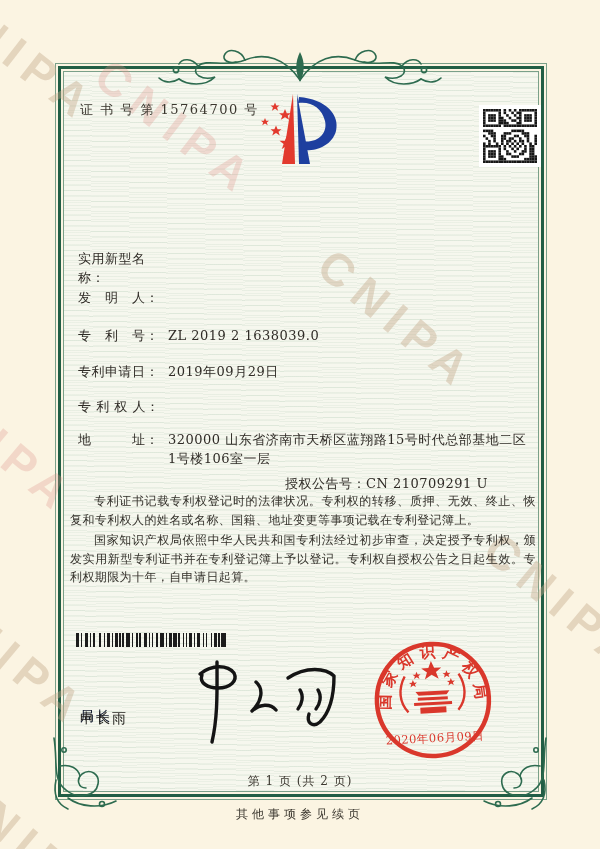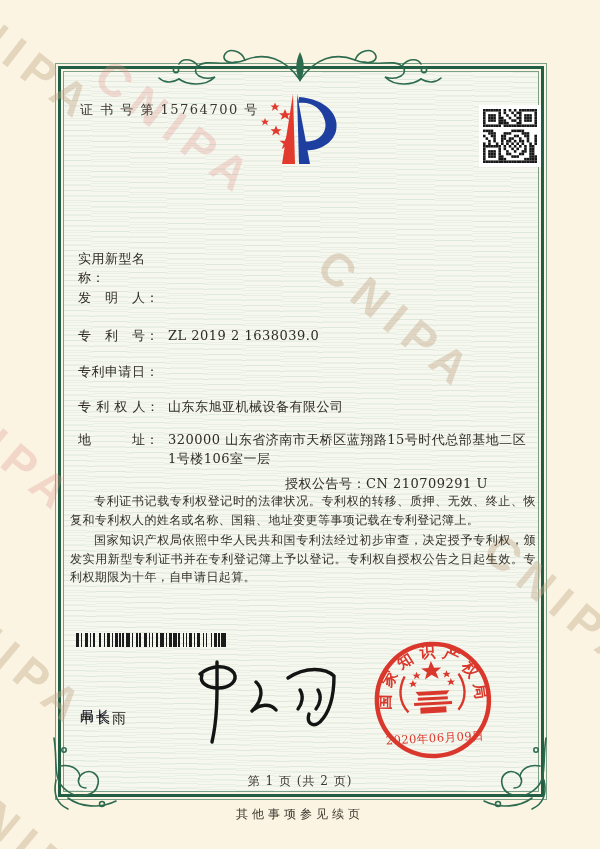--- a/index.html
+++ b/index.html
@@ -387,24 +387,24 @@
     </div>
     <div class="row r1">
       <span class="lab">发　明　人：</span>
     </div>
     <div class="row r2">
       <span class="lab">专　利　号：</span>
       <span class="val">ZL 2019 2 1638039.0</span>
     </div>
     <div class="row r3">
       <span class="lab">专利申请日：</span>
+      <span class="val">2019年09月29日</span>
     </div>
     <div class="row r4">
       <span class="lab">专 利 权 人：</span>
-      <span class="val">山东东旭亚机械设备有限公司</span>
     </div>
     <div class="row r5">
       <span class="lab">地　　　址：</span>
       <span class="val">320000 山东省济南市天桥区蓝翔路15号时代总部基地二区1号楼106室一层</span>
     </div>
   </div>
 
   <div class="grant">
     <span class="pair2">
       <span>授权公告号：</span><span>CN 210709291 U</span>

